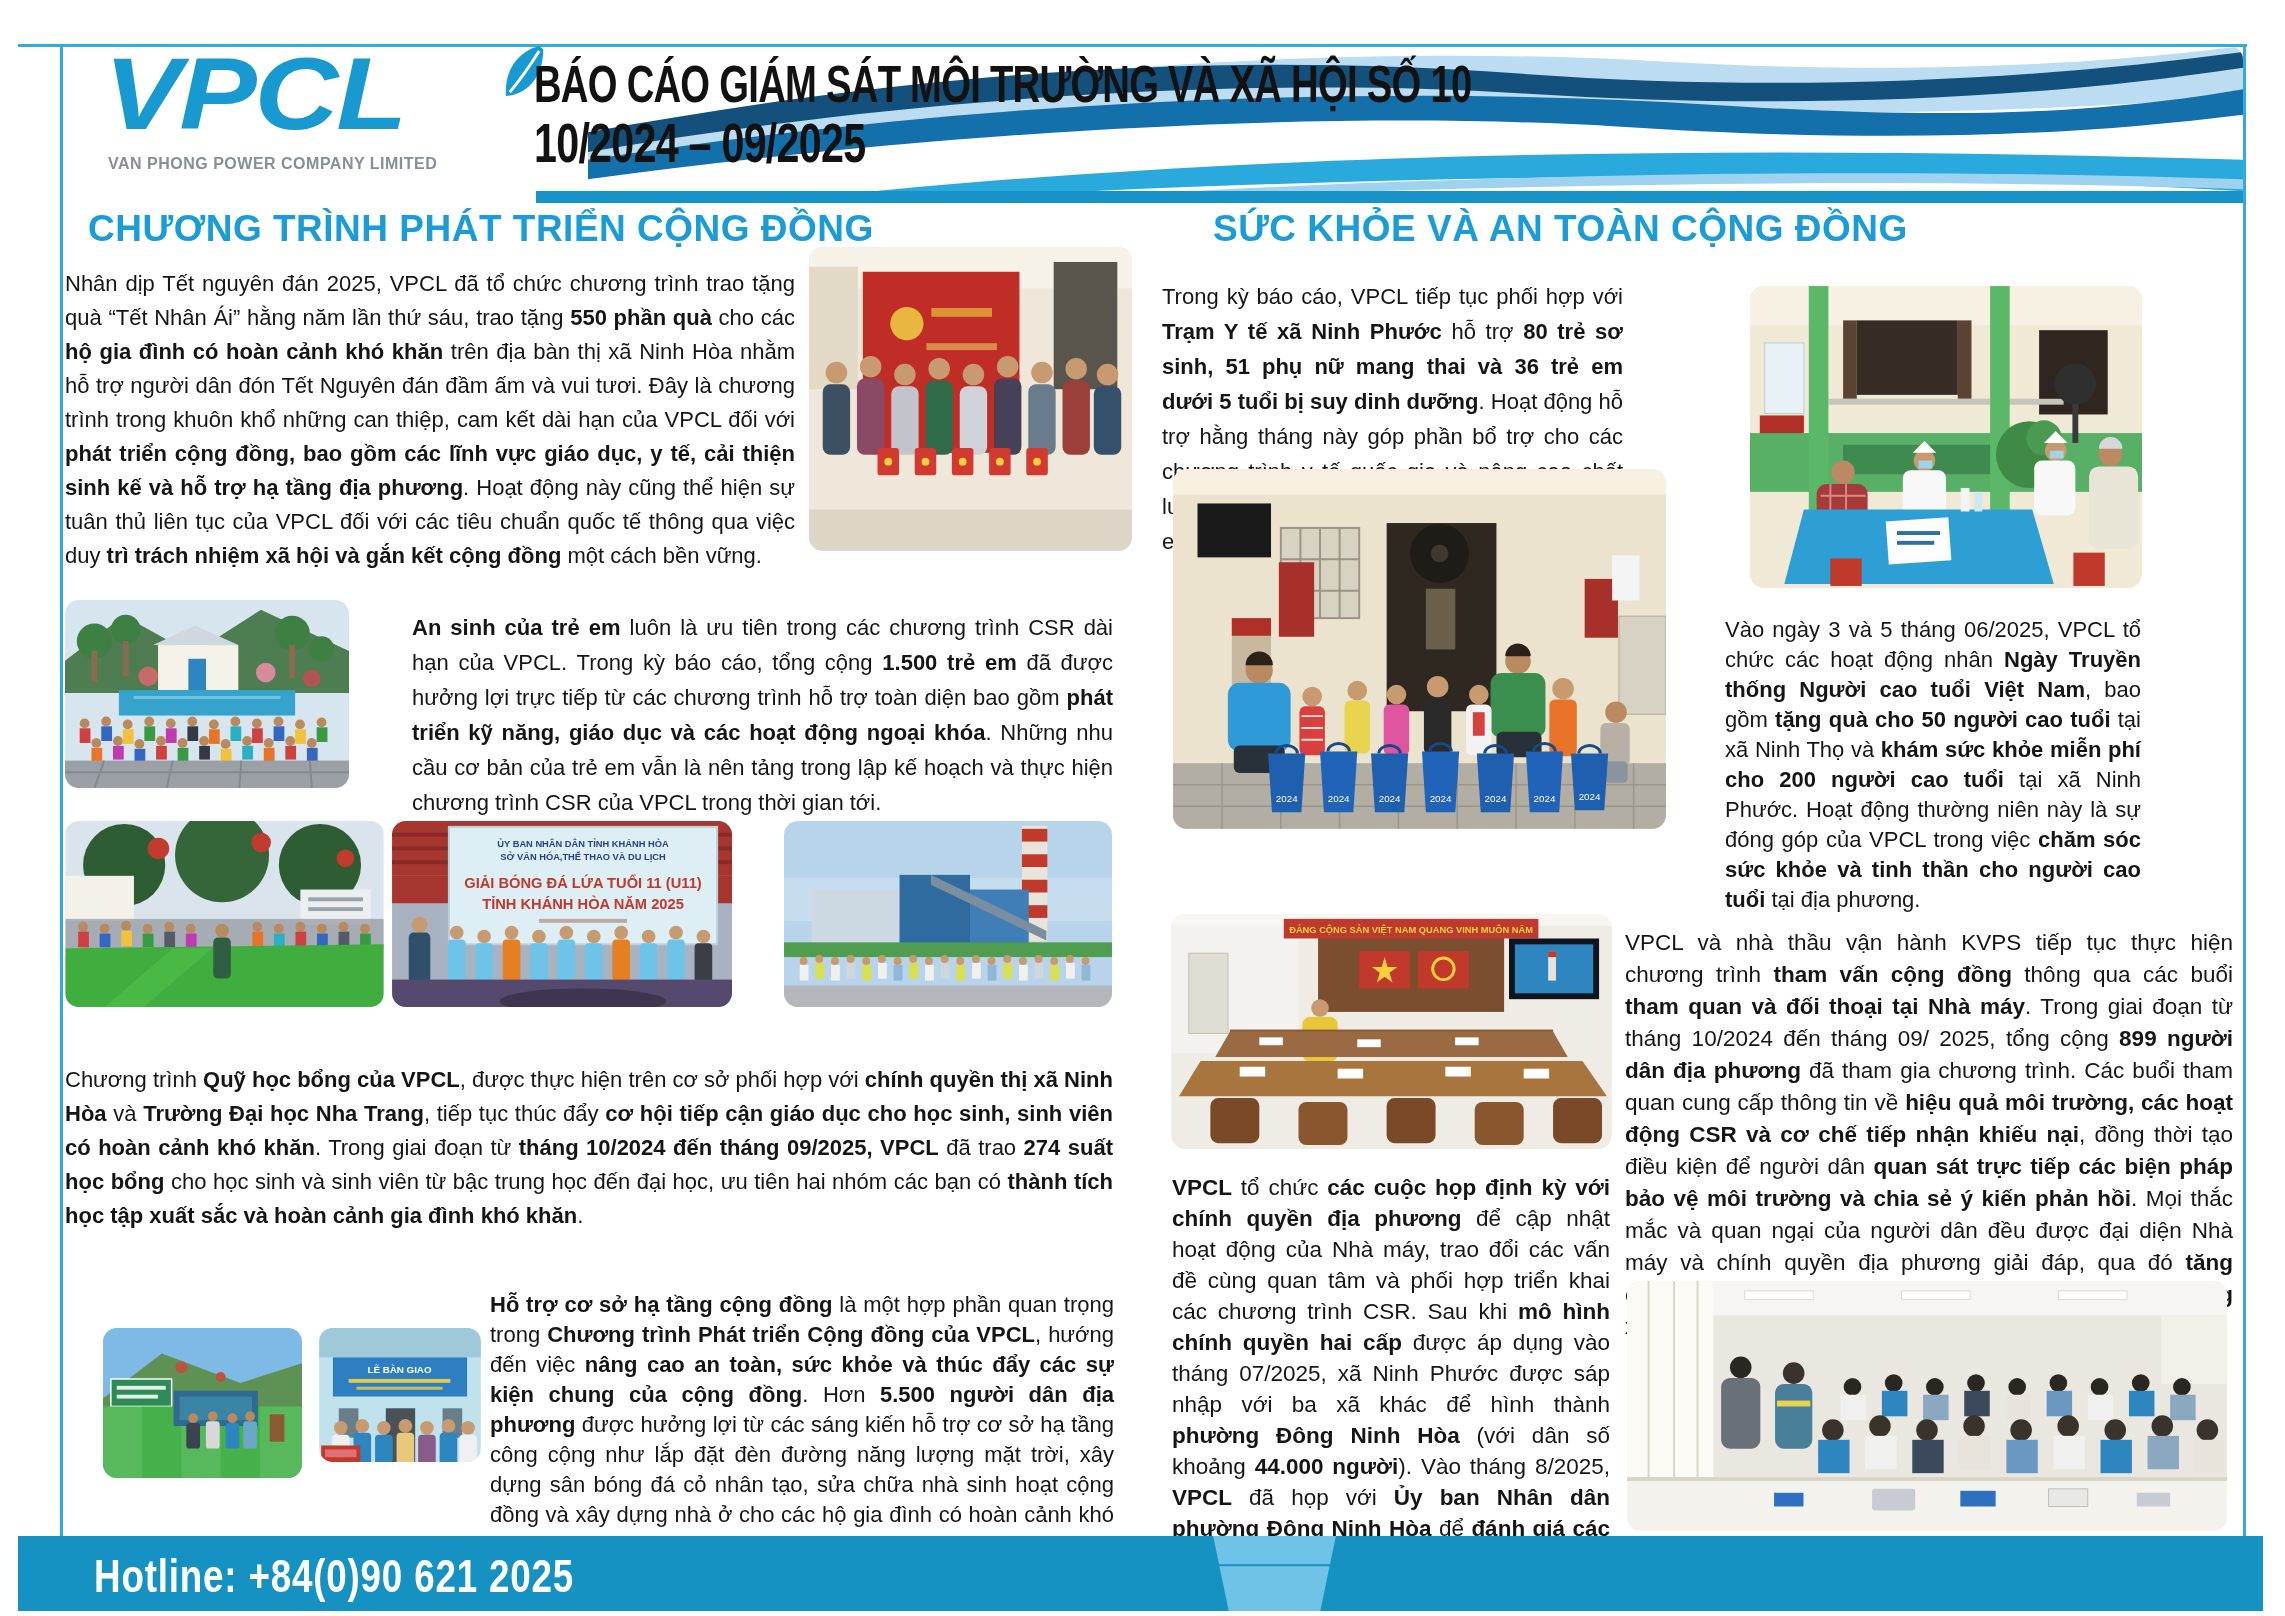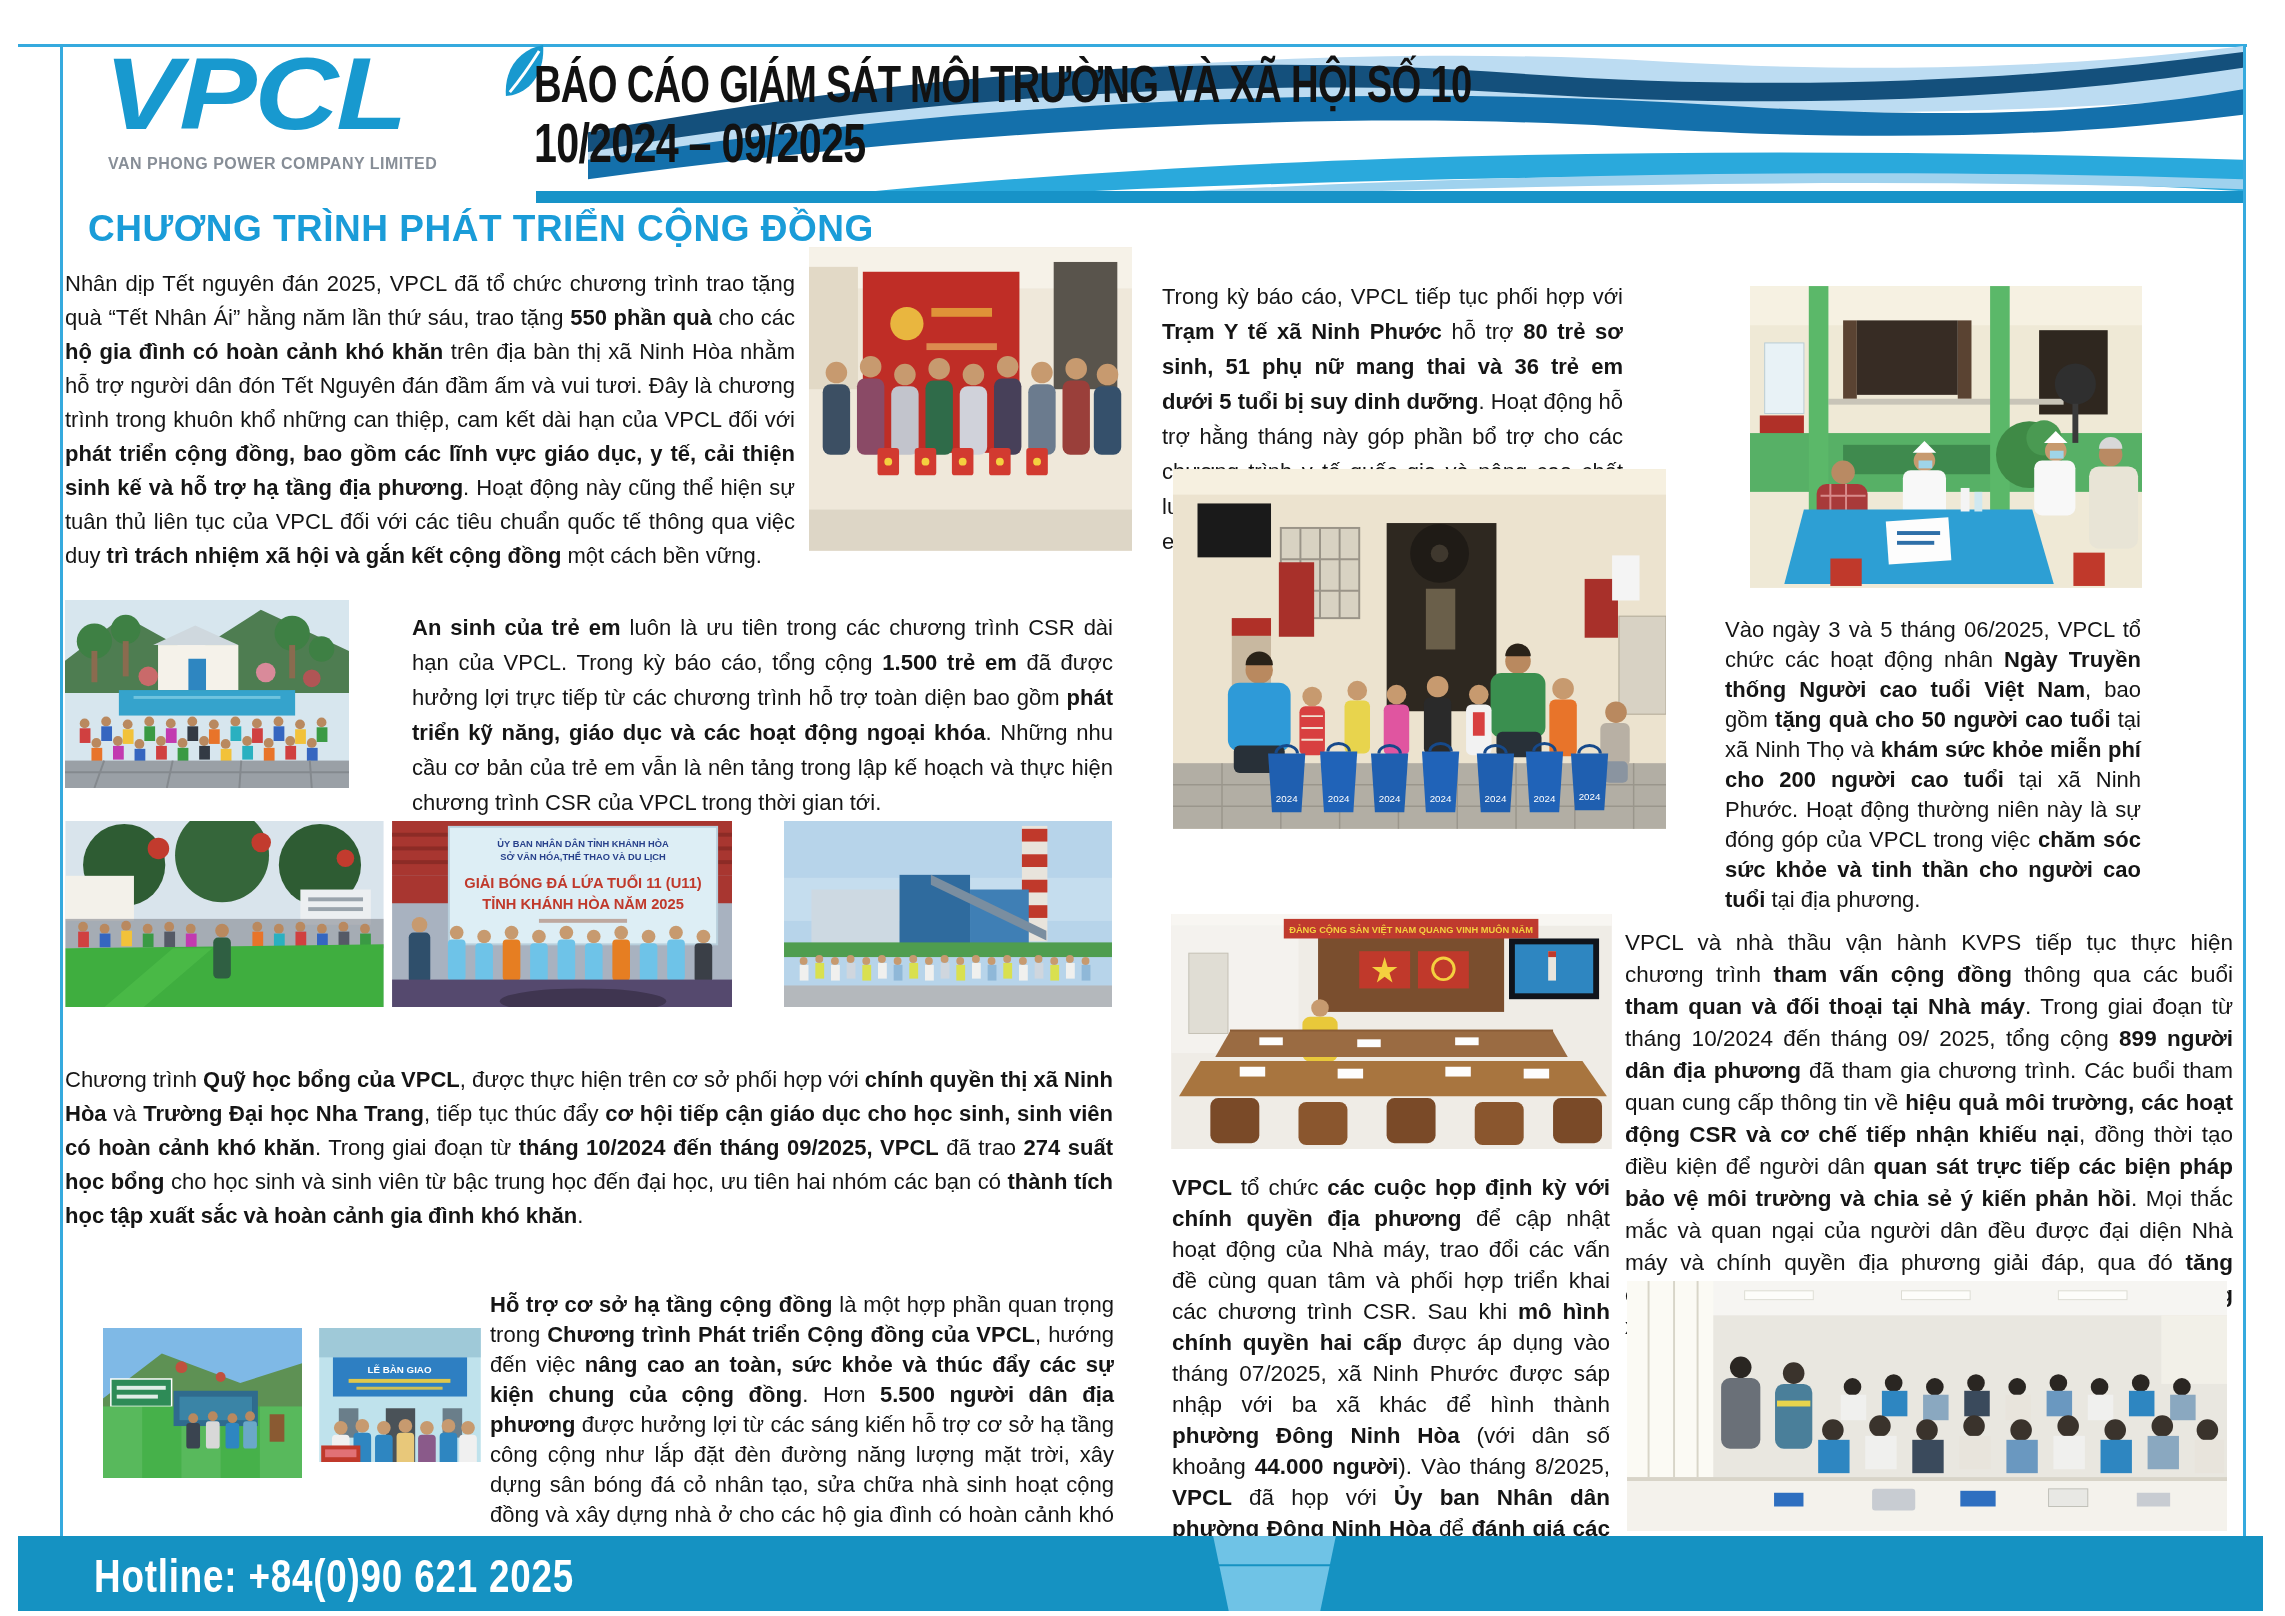--- a/index.html
+++ b/index.html
@@ -10,21 +10,21 @@
   .para b{font-weight:700;}
   .sec-h{position:absolute;font-weight:700;color:#1a9cd8;font-size:37px;letter-spacing:0.5px;white-space:nowrap;}
   .logo-txt{position:absolute;font-style:italic;font-weight:700;font-size:102px;color:#1899cf;
         letter-spacing:-2px;transform:scaleX(1.14);transform-origin:left top;line-height:1;}
   .company{position:absolute;font-weight:700;font-size:16px;color:#878e97;letter-spacing:0.5px;white-space:nowrap;}
   .doc-title{position:absolute;font-weight:700;color:#121212;white-space:nowrap;
         transform:scaleX(0.75);transform-origin:left top;letter-spacing:-1px;line-height:1;}
   .t1{font-size:51px;} .t2{font-size:55px;}
   .hotline{position:absolute;font-weight:700;font-size:46px;color:#ffffff;white-space:nowrap;
         transform:scaleX(0.8);transform-origin:left top;letter-spacing:1px;}
-  .ph{position:absolute;overflow:hidden;}
+  .ph{position:absolute;overflow:hidden;border-radius:14px;}
   .ph svg{display:block;}
   .footer-bar{position:absolute;background:#1592c2;}
   .underbar{position:absolute;background:#1793c8;}
 </style>
 </head>
 <body>
 
 <div id="page">
 
   <div class="frame" style="left:17.6px;top:44px;width:2229px;height:2.9px;"></div>
@@ -399,20 +399,21 @@
       </g>
       <rect x="2" y="120" width="40" height="28" fill="#c0392b"></rect>
         <rect x="6" y="124" width="32" height="8" fill="#e8808a" opacity=".8"></rect>
       <rect x="6" y="160" width="16" height="20" fill="#d03a30"></rect>
       <rect y="168" width="165" height="22" fill="#cfd2d6"></rect>
     </svg>
   </div>
 
   <div class="para" style="left:490px;top:1290px;width:624px;line-height:30px;"><b>Hỗ trợ cơ sở hạ tầng cộng đồng</b><span> là một hợp phần quan trọng trong </span><b>Chương trình Phát triển Cộng đồng của VPCL</b><span>, hướng đến việc </span><b>nâng cao an toàn, sức khỏe và thúc đẩy các sự kiện chung của cộng đồng</b><span>. Hơn </span><b>5.500 người dân địa phương</b><span> được hưởng lợi từ các sáng kiến hỗ trợ cơ sở hạ tầng công cộng như lắp đặt đèn đường năng lượng mặt trời, xây dựng sân bóng đá cỏ nhân tạo, sửa chữa nhà sinh hoạt cộng đồng và xây dựng nhà ở cho các hộ gia đình có hoàn cảnh khó khăn.</span></div>
 
+  <div class="sec-h" style="left:1213px;top:208px;">SỨC KHỎE VÀ AN TOÀN CỘNG ĐỒNG</div>
 
   <div class="para" style="left:1162px;top:279px;width:461px;line-height:35px;"><span>Trong kỳ báo cáo, VPCL tiếp tục phối hợp với </span><b>Trạm Y tế xã Ninh Phước</b><span> hỗ trợ </span><b>80 trẻ sơ sinh, 51 phụ nữ mang thai và 36 trẻ em dưới 5 tuổi bị suy dinh dưỡng</b><span>. Hoạt động hỗ trợ hằng tháng này góp phần bổ trợ cho các chương trình y tế quốc gia và nâng cao chất lượng dịch vụ chăm sóc sức khỏe bà mẹ và trẻ em tại địa phương</span></div>
 
   <div class="ph" style="left:1750px;top:286px;width:392px;height:302px;">
     <svg width="392" height="302" viewBox="0 0 400 308">
       <rect width="400" height="308" fill="#efe9d6"></rect>
       <rect width="400" height="40" fill="#f6f1e2"></rect>
       <rect x="95" y="35" width="14" height="80" fill="#5a4332"></rect>
         <rect x="212" y="35" width="14" height="80" fill="#5a4332"></rect>
       <rect x="109" y="35" width="103" height="76" fill="#372c24"></rect>

